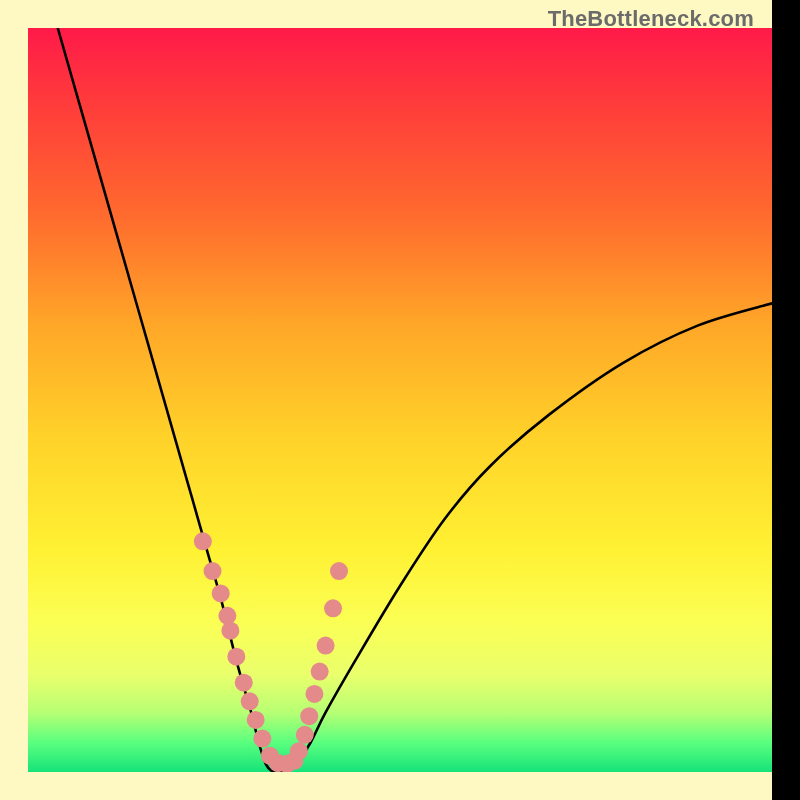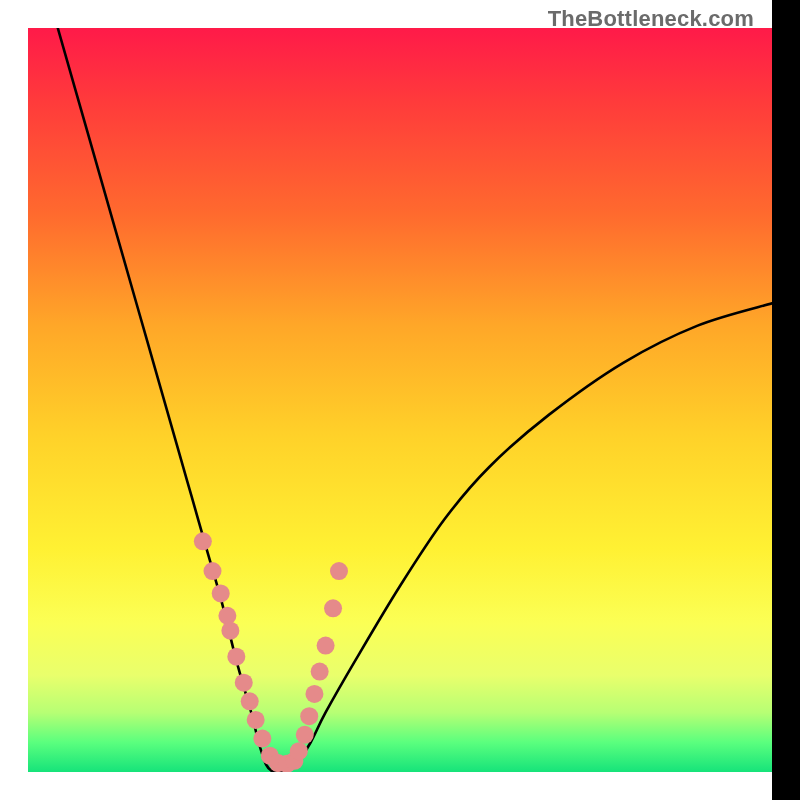--- a/index.html
+++ b/index.html
@@ -1,21 +1,21 @@
 <!DOCTYPE html>
 <html><head>
 <meta charset="utf-8">
 <style>
   * { margin: 0; padding: 0; box-sizing: border-box; }
   html, body { width: 800px; height: 800px; overflow: hidden; background: #000; }
   .frame {
     position: relative;
     width: 772px;
     height: 800px;
-    background: #ffffff;
+    background: #fef9c3;
   }
   .plot-area {
     position: absolute;
     left: 28px;
     top: 28px;
     width: 744px;
     height: 744px;
     background: linear-gradient(to bottom,
       #ff1a49 0%,
       #ff3b3b 10%,

